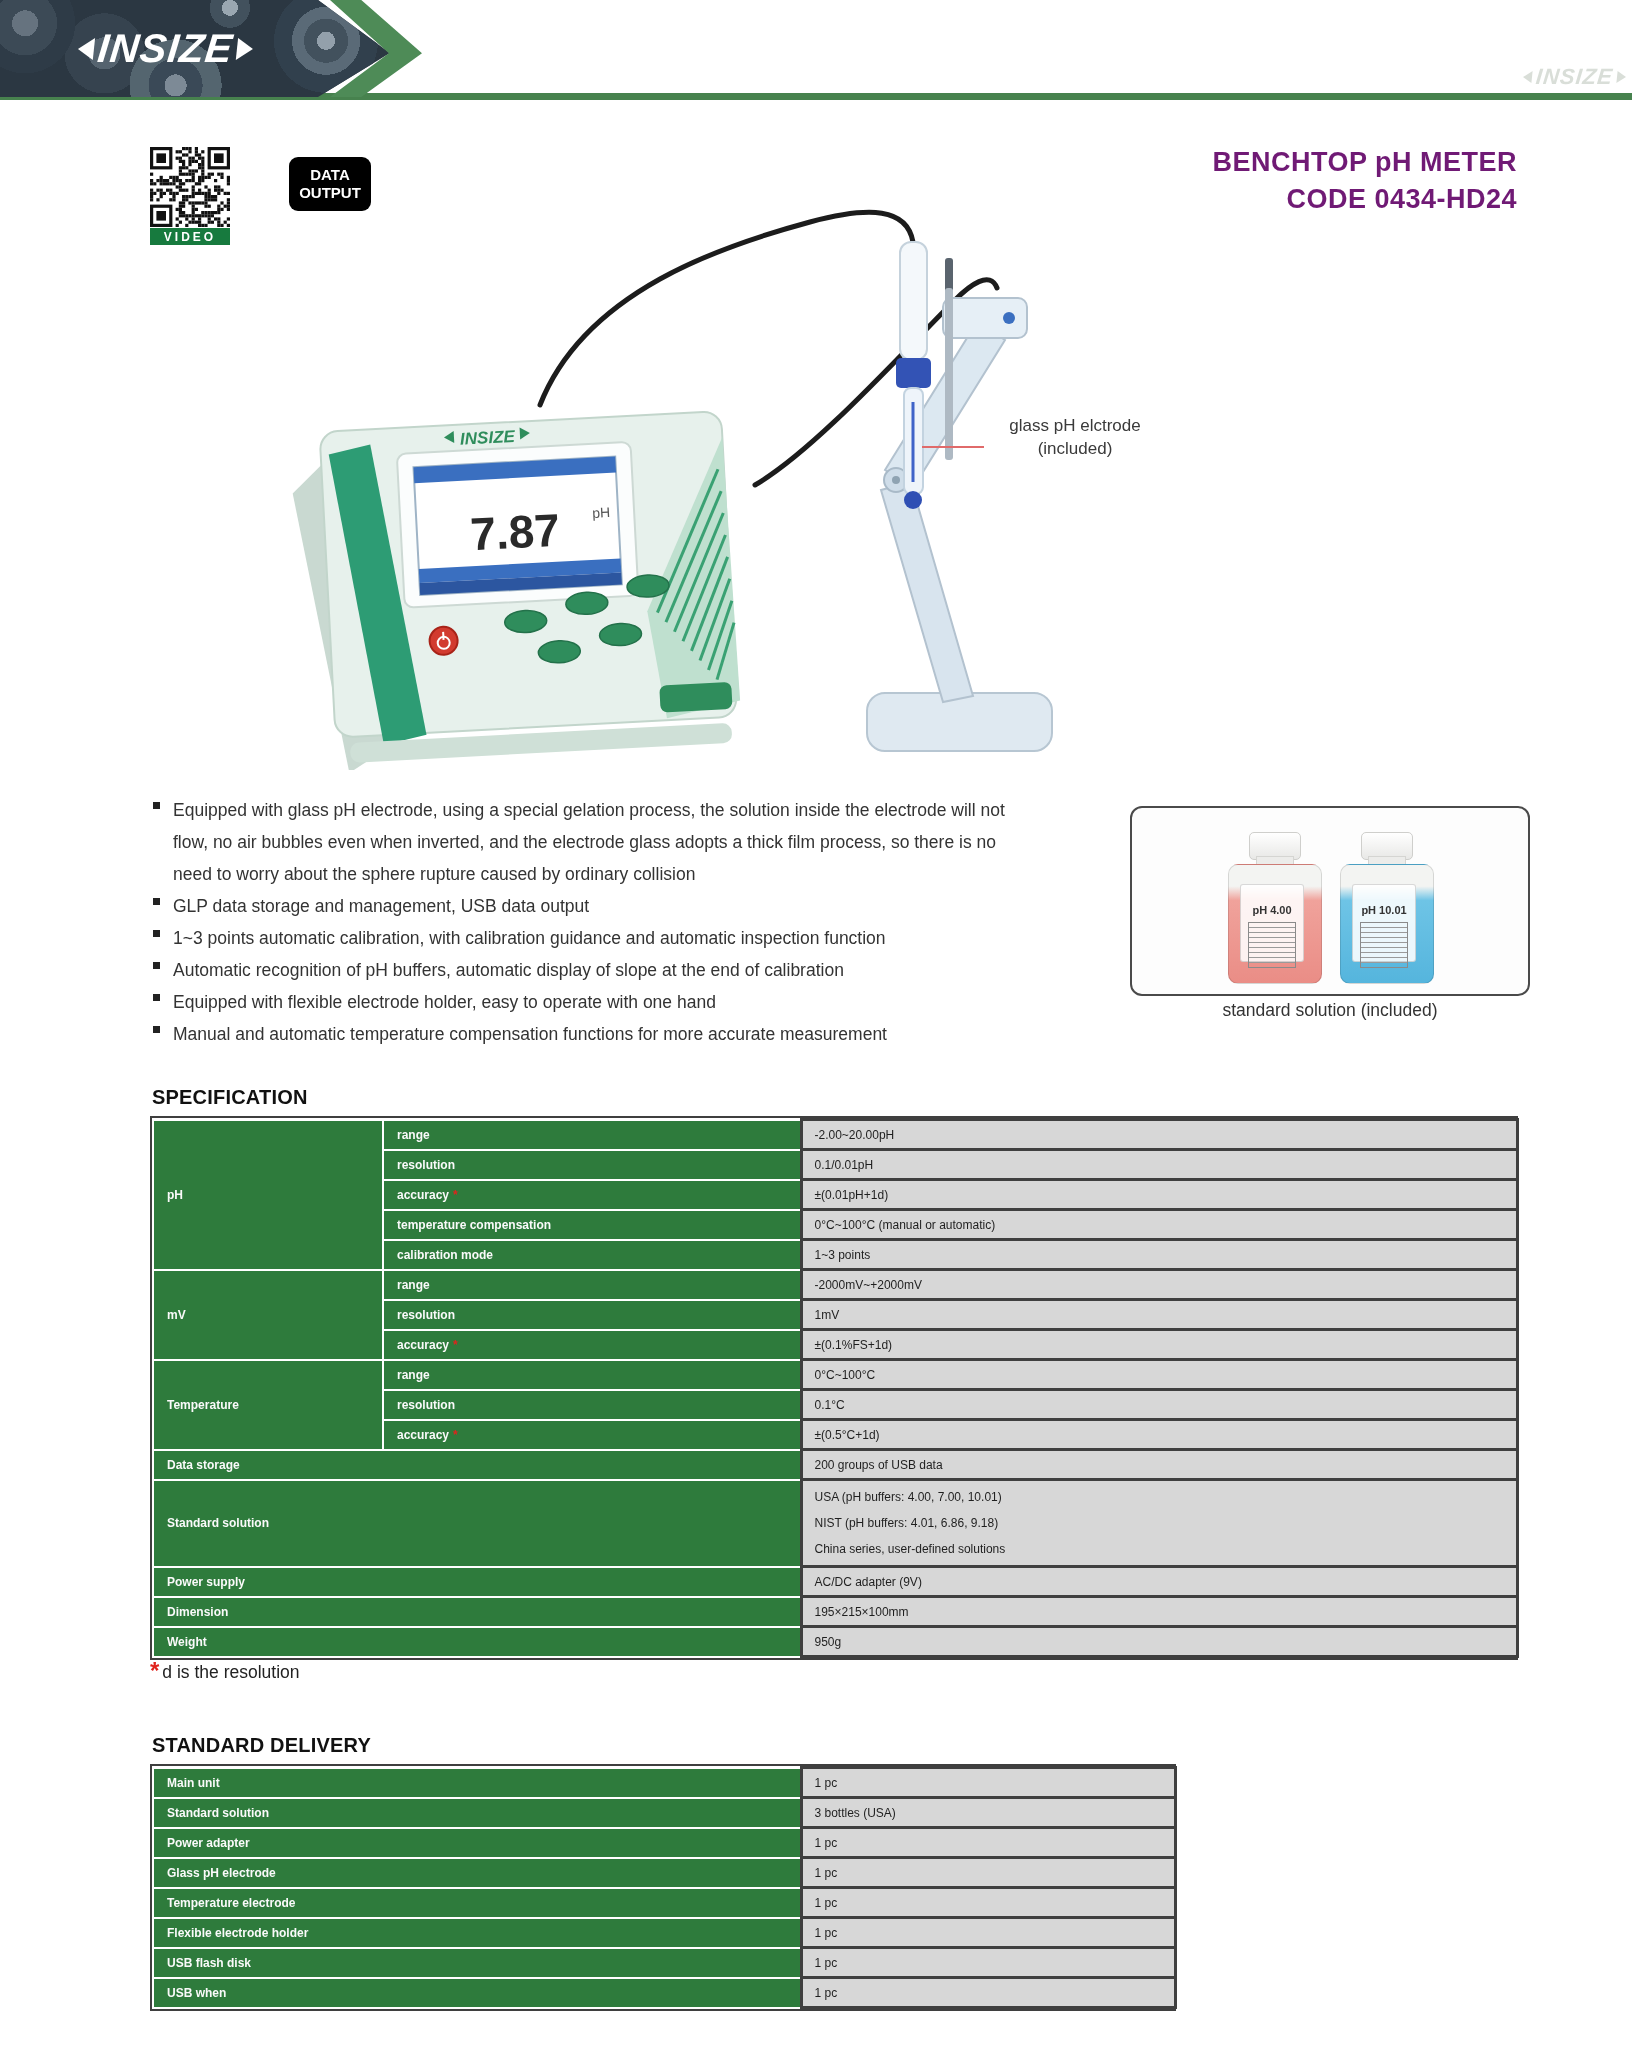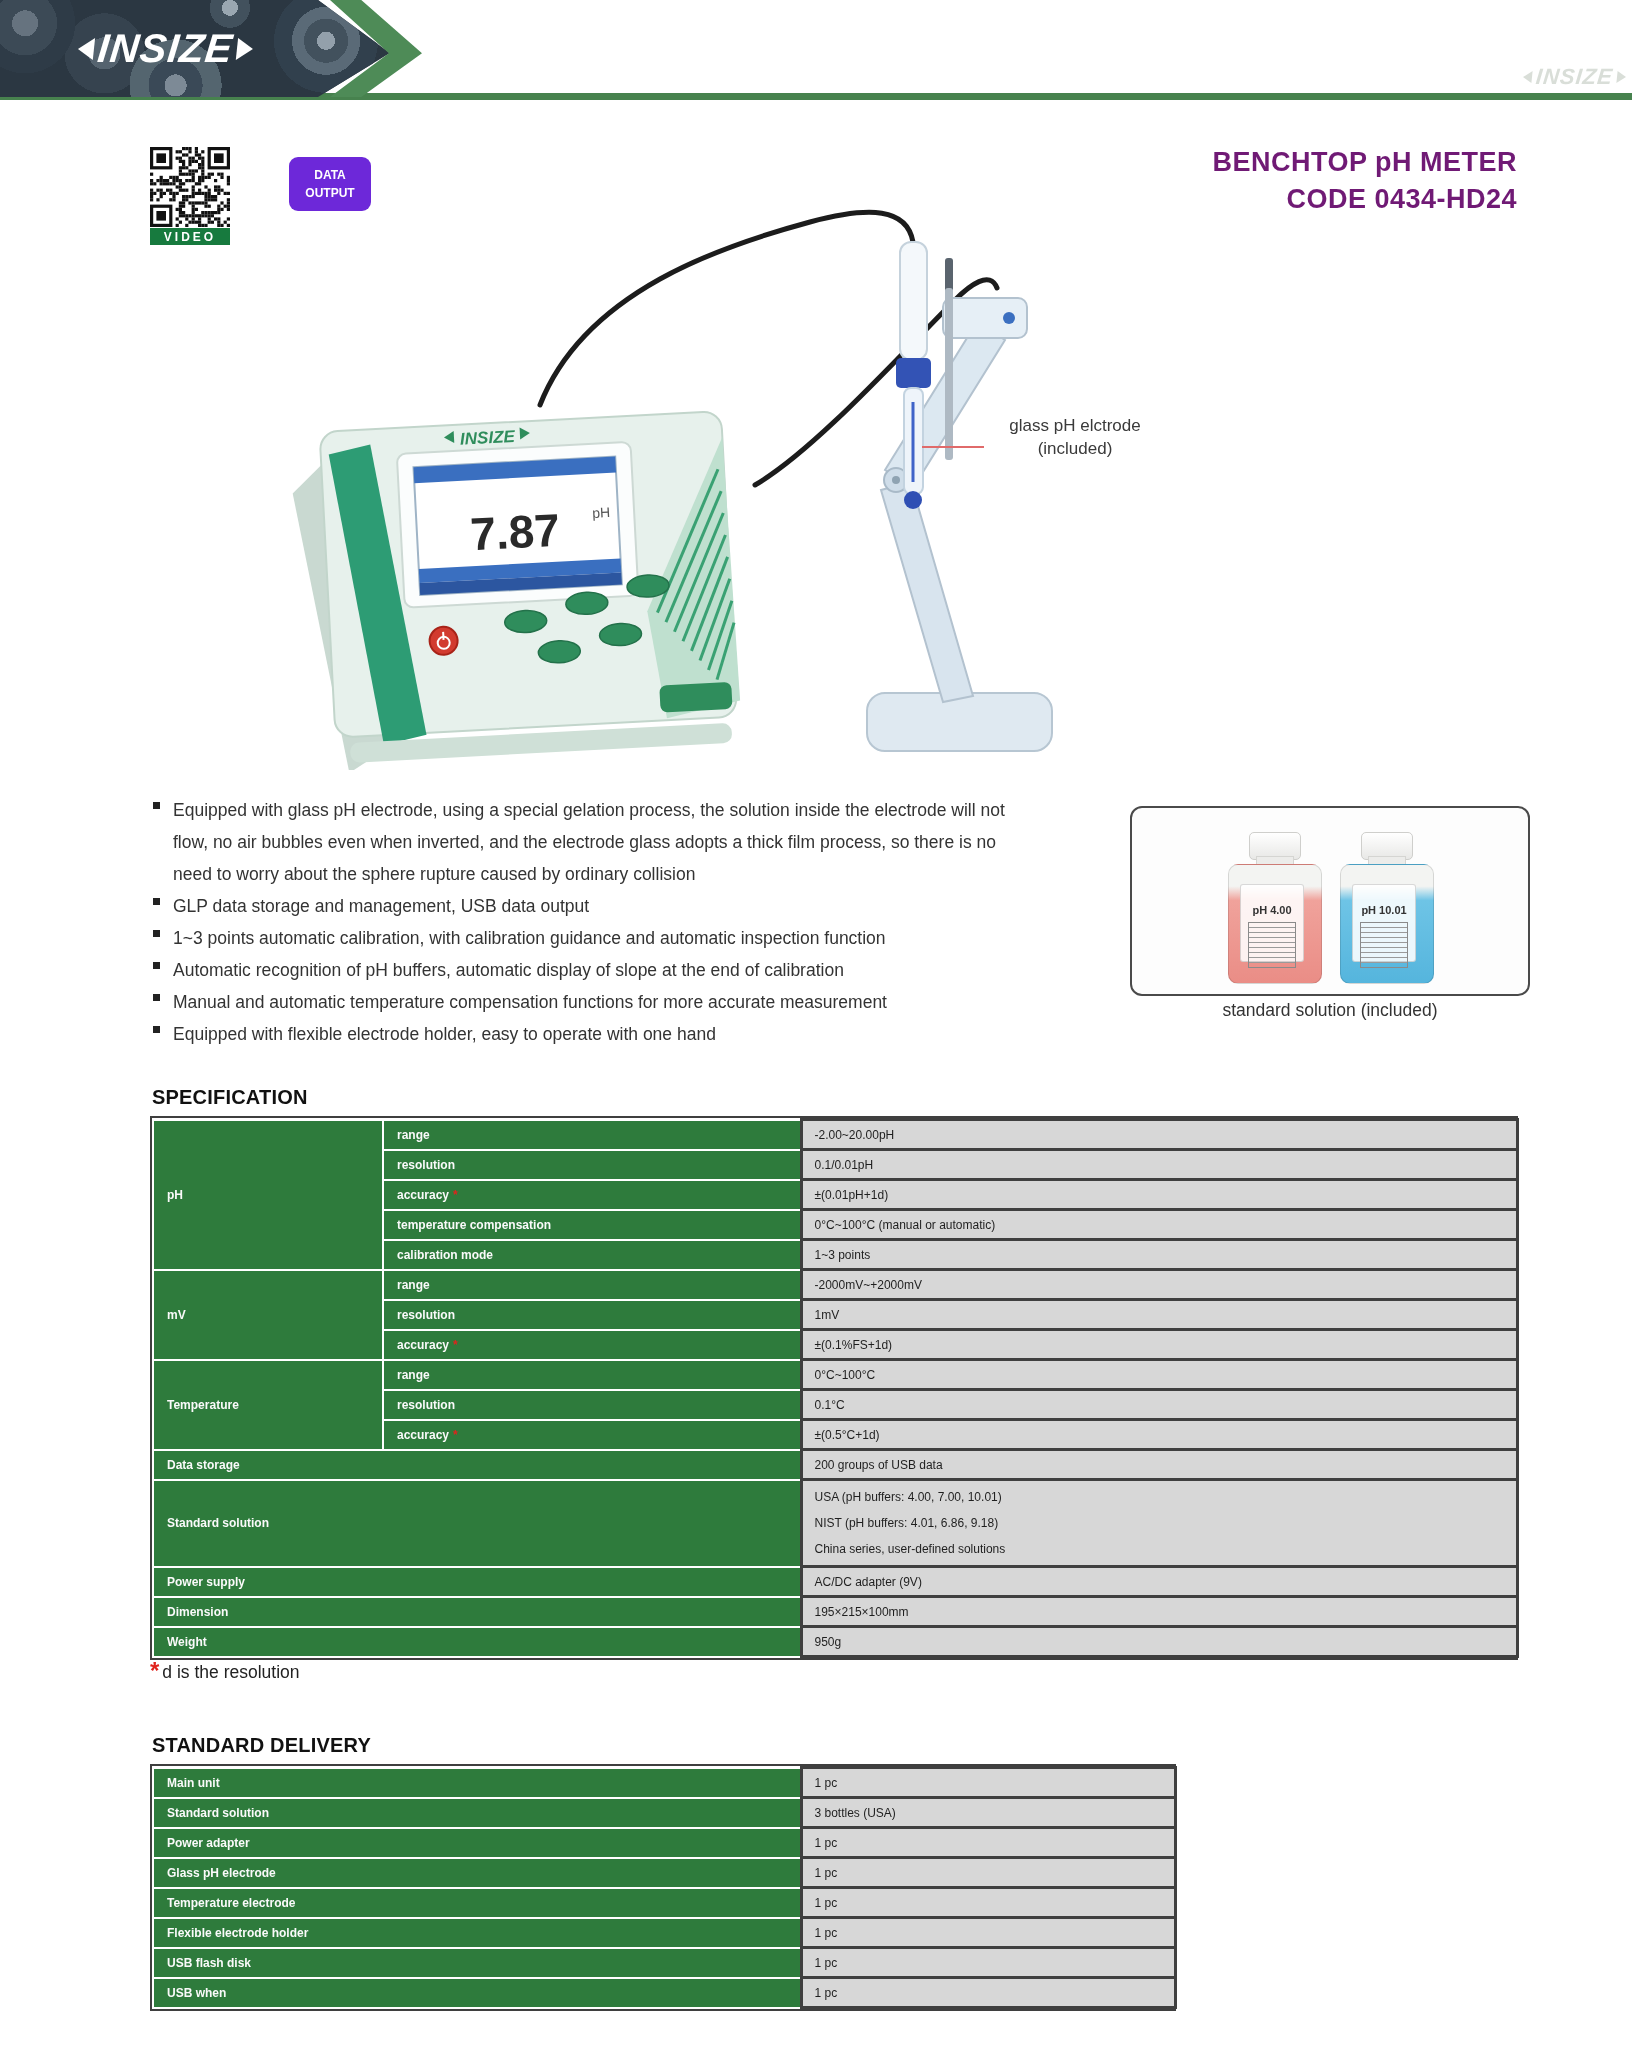--- a/index.html
+++ b/index.html
@@ -27,22 +27,22 @@
   .tri-r{border-top:11px solid transparent;border-bottom:11px solid transparent;border-left:16px solid currentColor;}
   .watermark{position:absolute;right:6px;top:64px;color:#d9ded8;font-size:22px;transform:skewX(-6deg);}
   .watermark .tri-l{border-top:6px solid transparent;border-bottom:6px solid transparent;border-right:9px solid currentColor;}
   .watermark .tri-r{border-top:6px solid transparent;border-bottom:6px solid transparent;border-left:9px solid currentColor;}
 
   
   .qr-block{position:absolute;left:150px;top:147px;width:80px;}
   .qr-code{display:block;width:80px;height:80px;background:#fff;}
   .video-strip{margin-top:1px;width:80px;height:17px;background:#177a3e;color:#fff;
     font-size:12px;font-weight:bold;letter-spacing:3px;display:flex;align-items:center;justify-content:center;}
-  .data-output-badge{position:absolute;left:289px;top:157px;width:82px;height:54px;background:#6d28d9;
-    border-radius:9px;color:#fff;font-weight:bold;font-size:12px;line-height:18px;
+  .data-output-badge{position:absolute;left:289px;top:157px;width:82px;height:54px;background:#000000;
+    border-radius:9px;color:#fff;font-weight:bold;font-size:15px;line-height:18px;
     display:flex;flex-direction:column;align-items:center;justify-content:center;text-align:center;}
 
   
   .product-title{position:absolute;right:115px;top:144px;text-align:right;color:#701a75;
     font-weight:bold;font-size:27px;line-height:37px;letter-spacing:.5px;}
 
   
   .product-illustration{position:absolute;left:255px;top:150px;width:800px;height:620px;}
   .callout{position:absolute;left:985px;top:414px;width:180px;text-align:center;
     font-size:17px;line-height:23px;color:#3a3a3a;}
@@ -429,22 +429,22 @@
   <div class="callout">
     <div>glass pH elctrode</div>
     <div>(included)</div>
   </div>
 
   <ul class="features" id="features">
       <li>Equipped with glass pH electrode, using a special gelation process, the solution inside the electrode will not flow, no air bubbles even when inverted, and the electrode glass adopts a thick film process, so there is no need to worry about the sphere rupture caused by ordinary collision</li>
       <li>GLP data storage and management, USB data output</li>
       <li>1~3 points automatic calibration, with calibration guidance and automatic inspection function</li>
       <li>Automatic recognition of pH buffers, automatic display of slope at the end of calibration</li>
+      <li>Equipped with flexible electrode holder, easy to operate with one hand</li>
       <li>Manual and automatic temperature compensation functions for more accurate measurement</li>
-      <li>Equipped with flexible electrode holder, easy to operate with one hand</li>
     </ul>
 
   <div class="solution-box" id="bottles">
       <div class="bottle" style="--liquid: #f0a29b; --liquid-dark: #ea8d86;">
         <div class="cap"></div>
         <div class="neck"></div>
         <div class="body"></div>
         <div class="label"><span>pH 4.00</span><div class="rule"></div></div>
       </div>
       <div class="bottle" style="--liquid: #6ec4e6; --liquid-dark: #55b5dd;">

